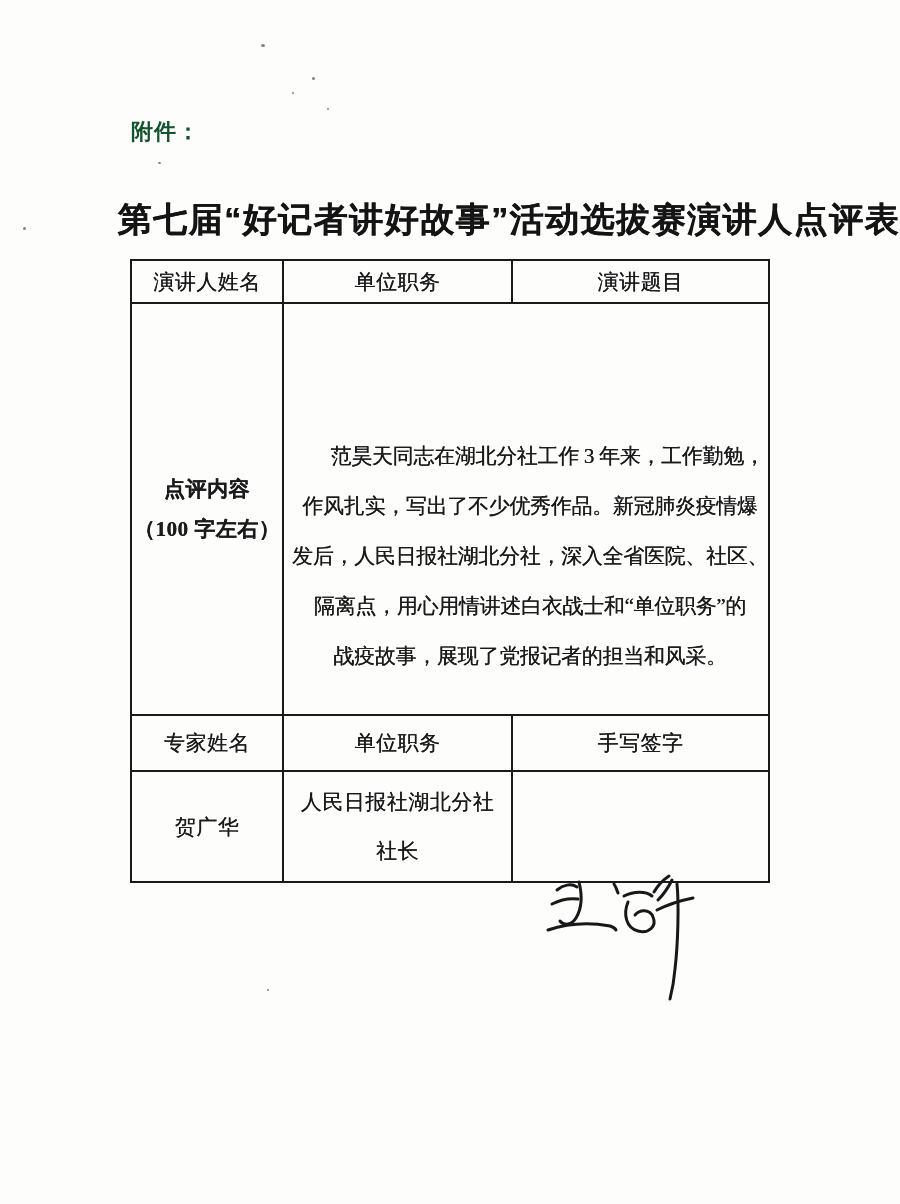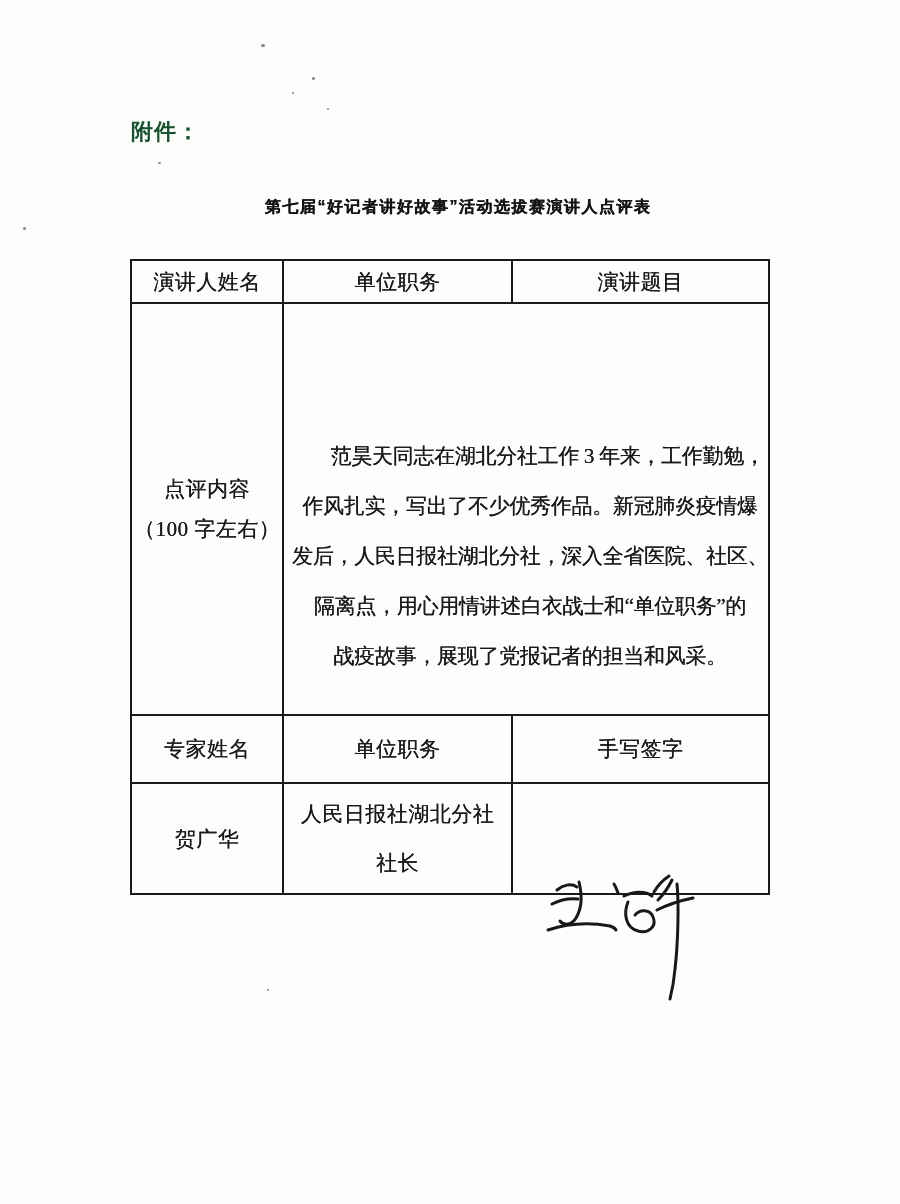--- a/index.html
+++ b/index.html
@@ -18,24 +18,24 @@
     position: absolute;
     left: 131px; top: 117px;
     font-family: "Liberation Sans", sans-serif;
     font-size: 22px; font-weight: 700;
     letter-spacing: 1px;
     color: #14532d;
   }
   .doc-title {
     position: absolute;
     left: 0; right: 0; top: 197px;
-    text-align: center;
+    text-align: right;
     padding-left: 16px;
     font-family: "Liberation Sans", sans-serif;
-    font-size: 16px; font-weight: 700;
+    font-size: 34px; font-weight: 700;
     letter-spacing: 1.5px;
     color: #141414;
     text-shadow: 0.4px 0 0 currentColor;
   }
 
   table.eval-table {
     position: absolute;
     left: 130px; top: 259px;
     width: 640px;
     border-collapse: collapse;
@@ -47,27 +47,27 @@
     vertical-align: middle;
     font-size: 21px;
     color: #1b1b1b;
     text-shadow: 0.3px 0 0 currentColor;
     letter-spacing: 0.5px;
     overflow: visible;
   }
   .row-h1 { height: 43px; }
   .row-h2 { height: 66px; }
   .row-h3 { height: 412px; }
-  .row-h4 { height: 68px; font-family: Liberation Serif, serif; }
+  .row-h4 { height: 56px; font-family: Liberation Serif, serif; }
   .row-h5 { height: 111px; }
 
   .two-line { line-height: 31px; }
   .two-line-wide { line-height: 49px; }
 
-  .comment-label div { line-height: 40px; letter-spacing: 0.5px; }
+  .comment-label div { line-height: 40px; letter-spacing: 0.5px; font-weight: bold; }
 
   .comment-cell {
     vertical-align: top;
     text-align: left;
   }
   .comment-body { margin-top: 94px; padding-left: 8px; }
   .comment-line {
     height: 50px; line-height: 50px;
     font-size: 21px;
     letter-spacing: -0.3px;

